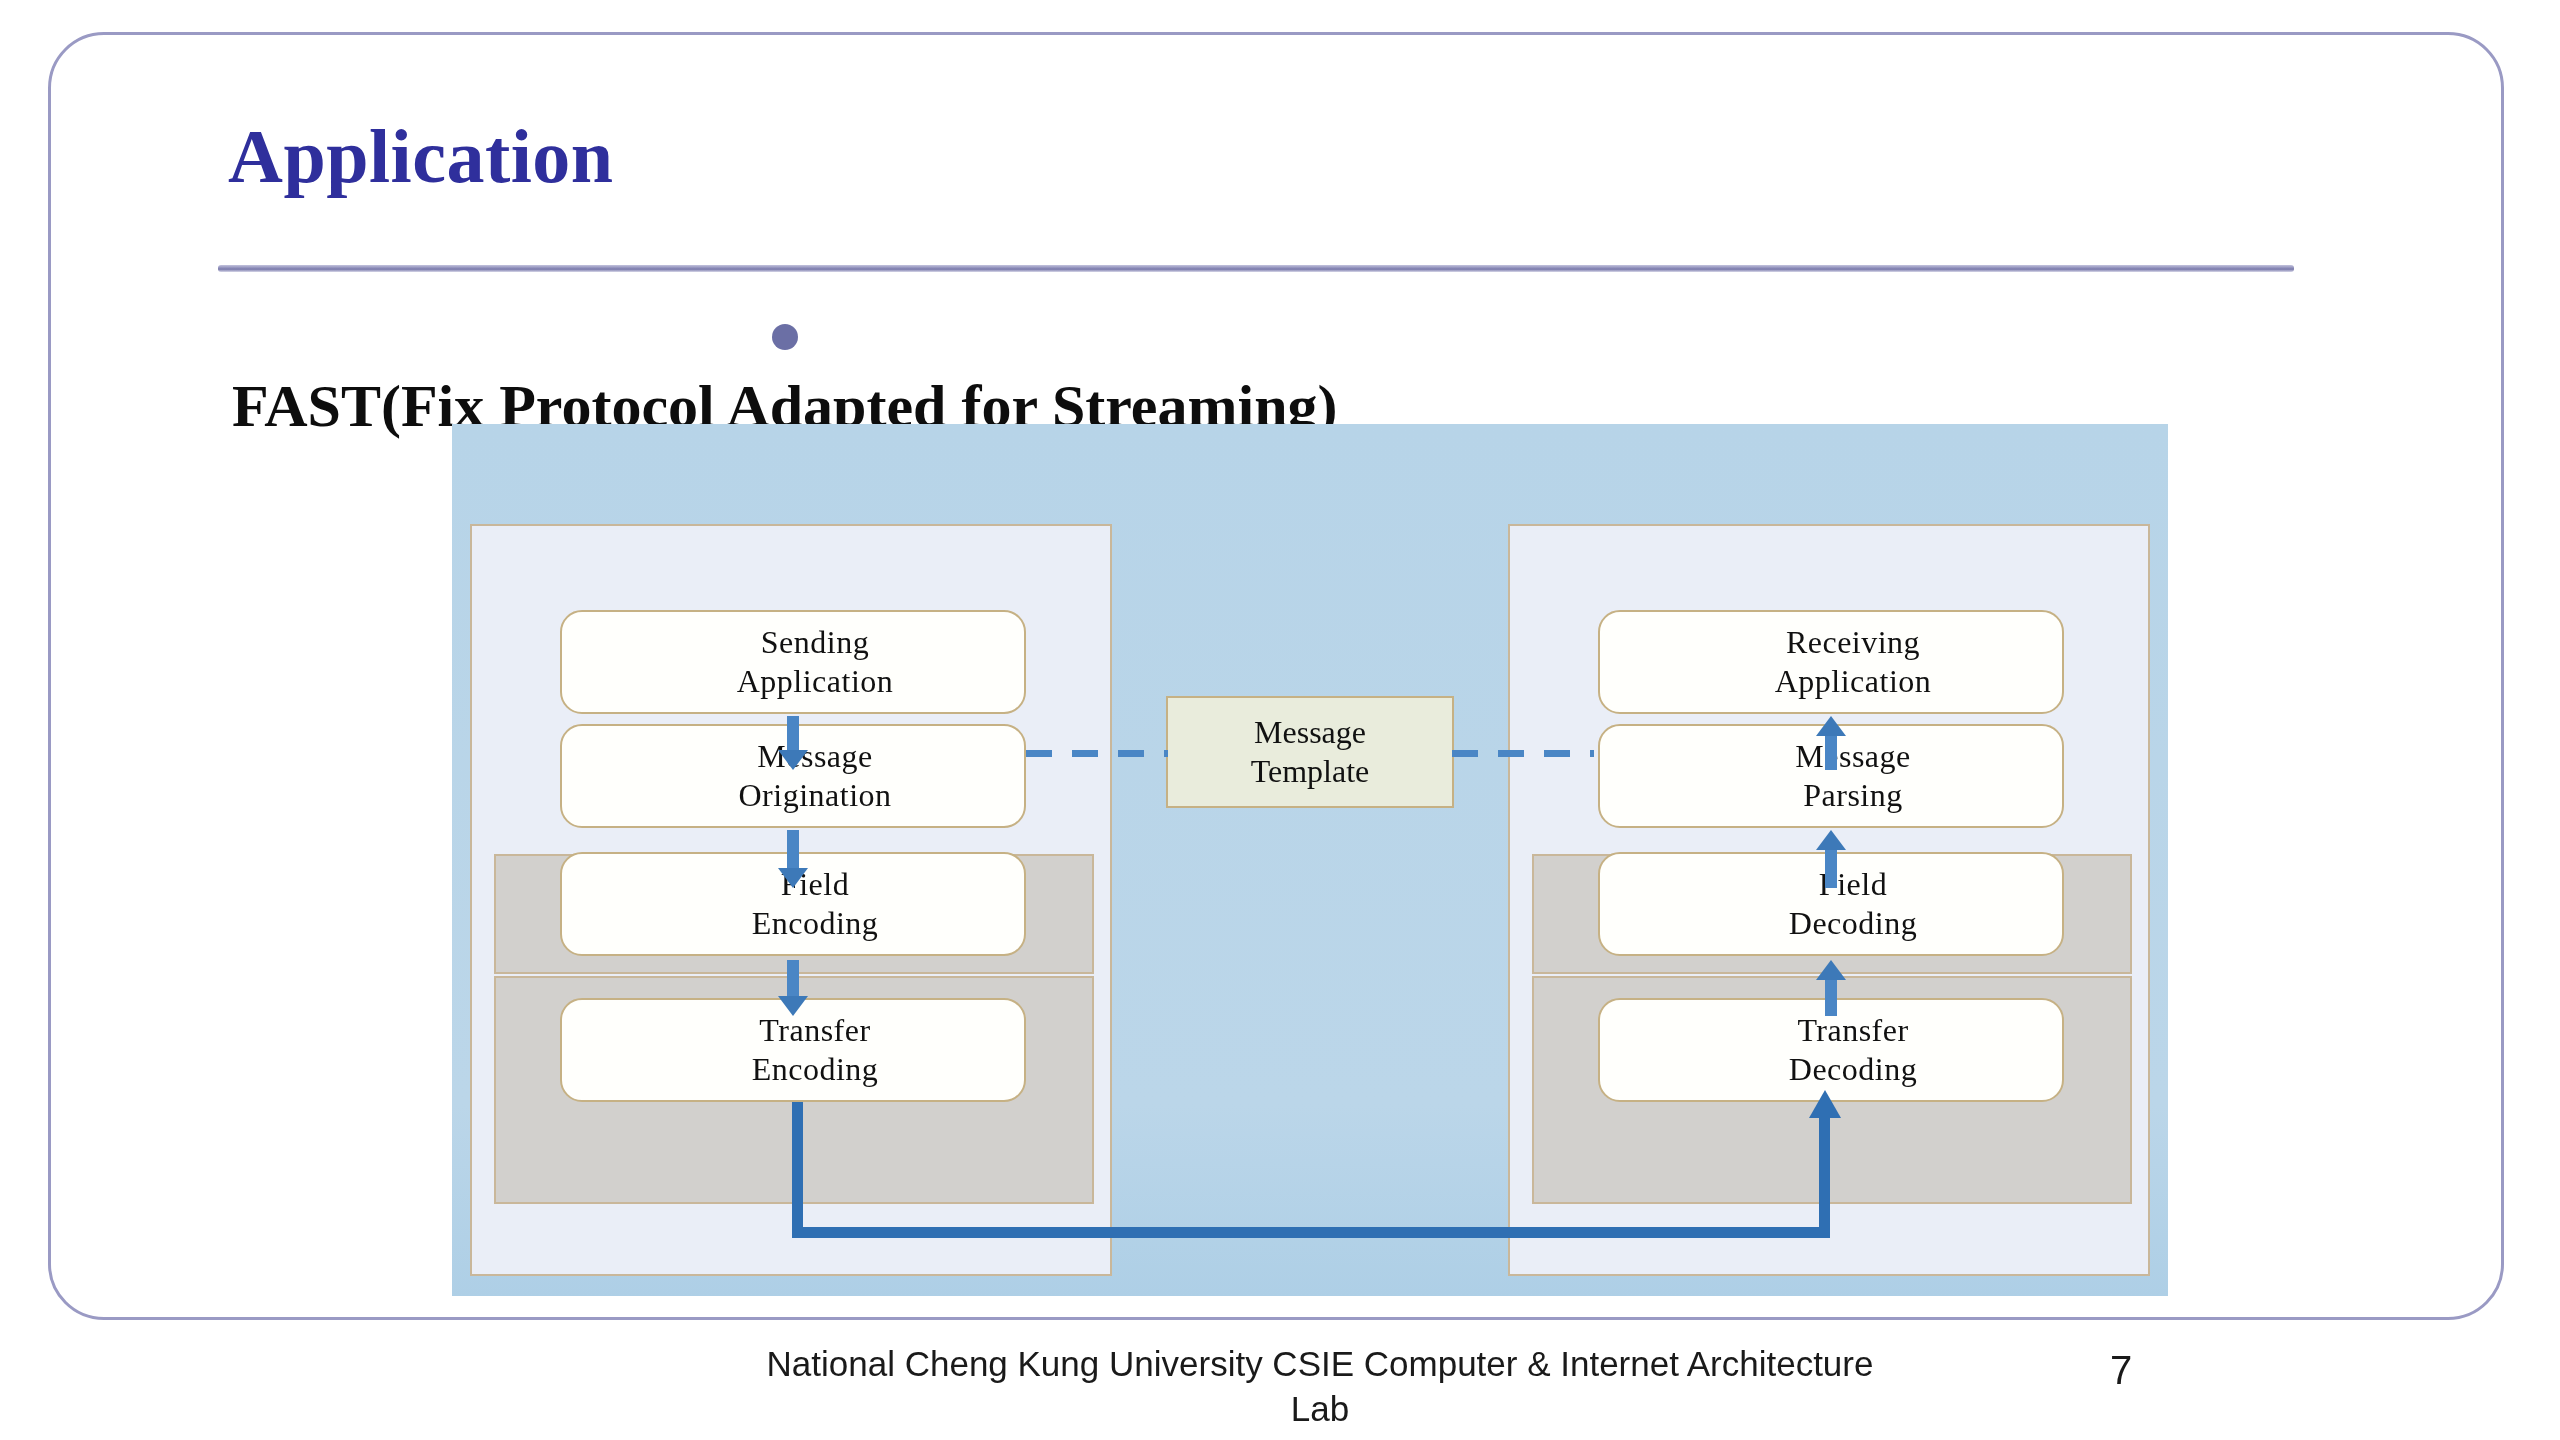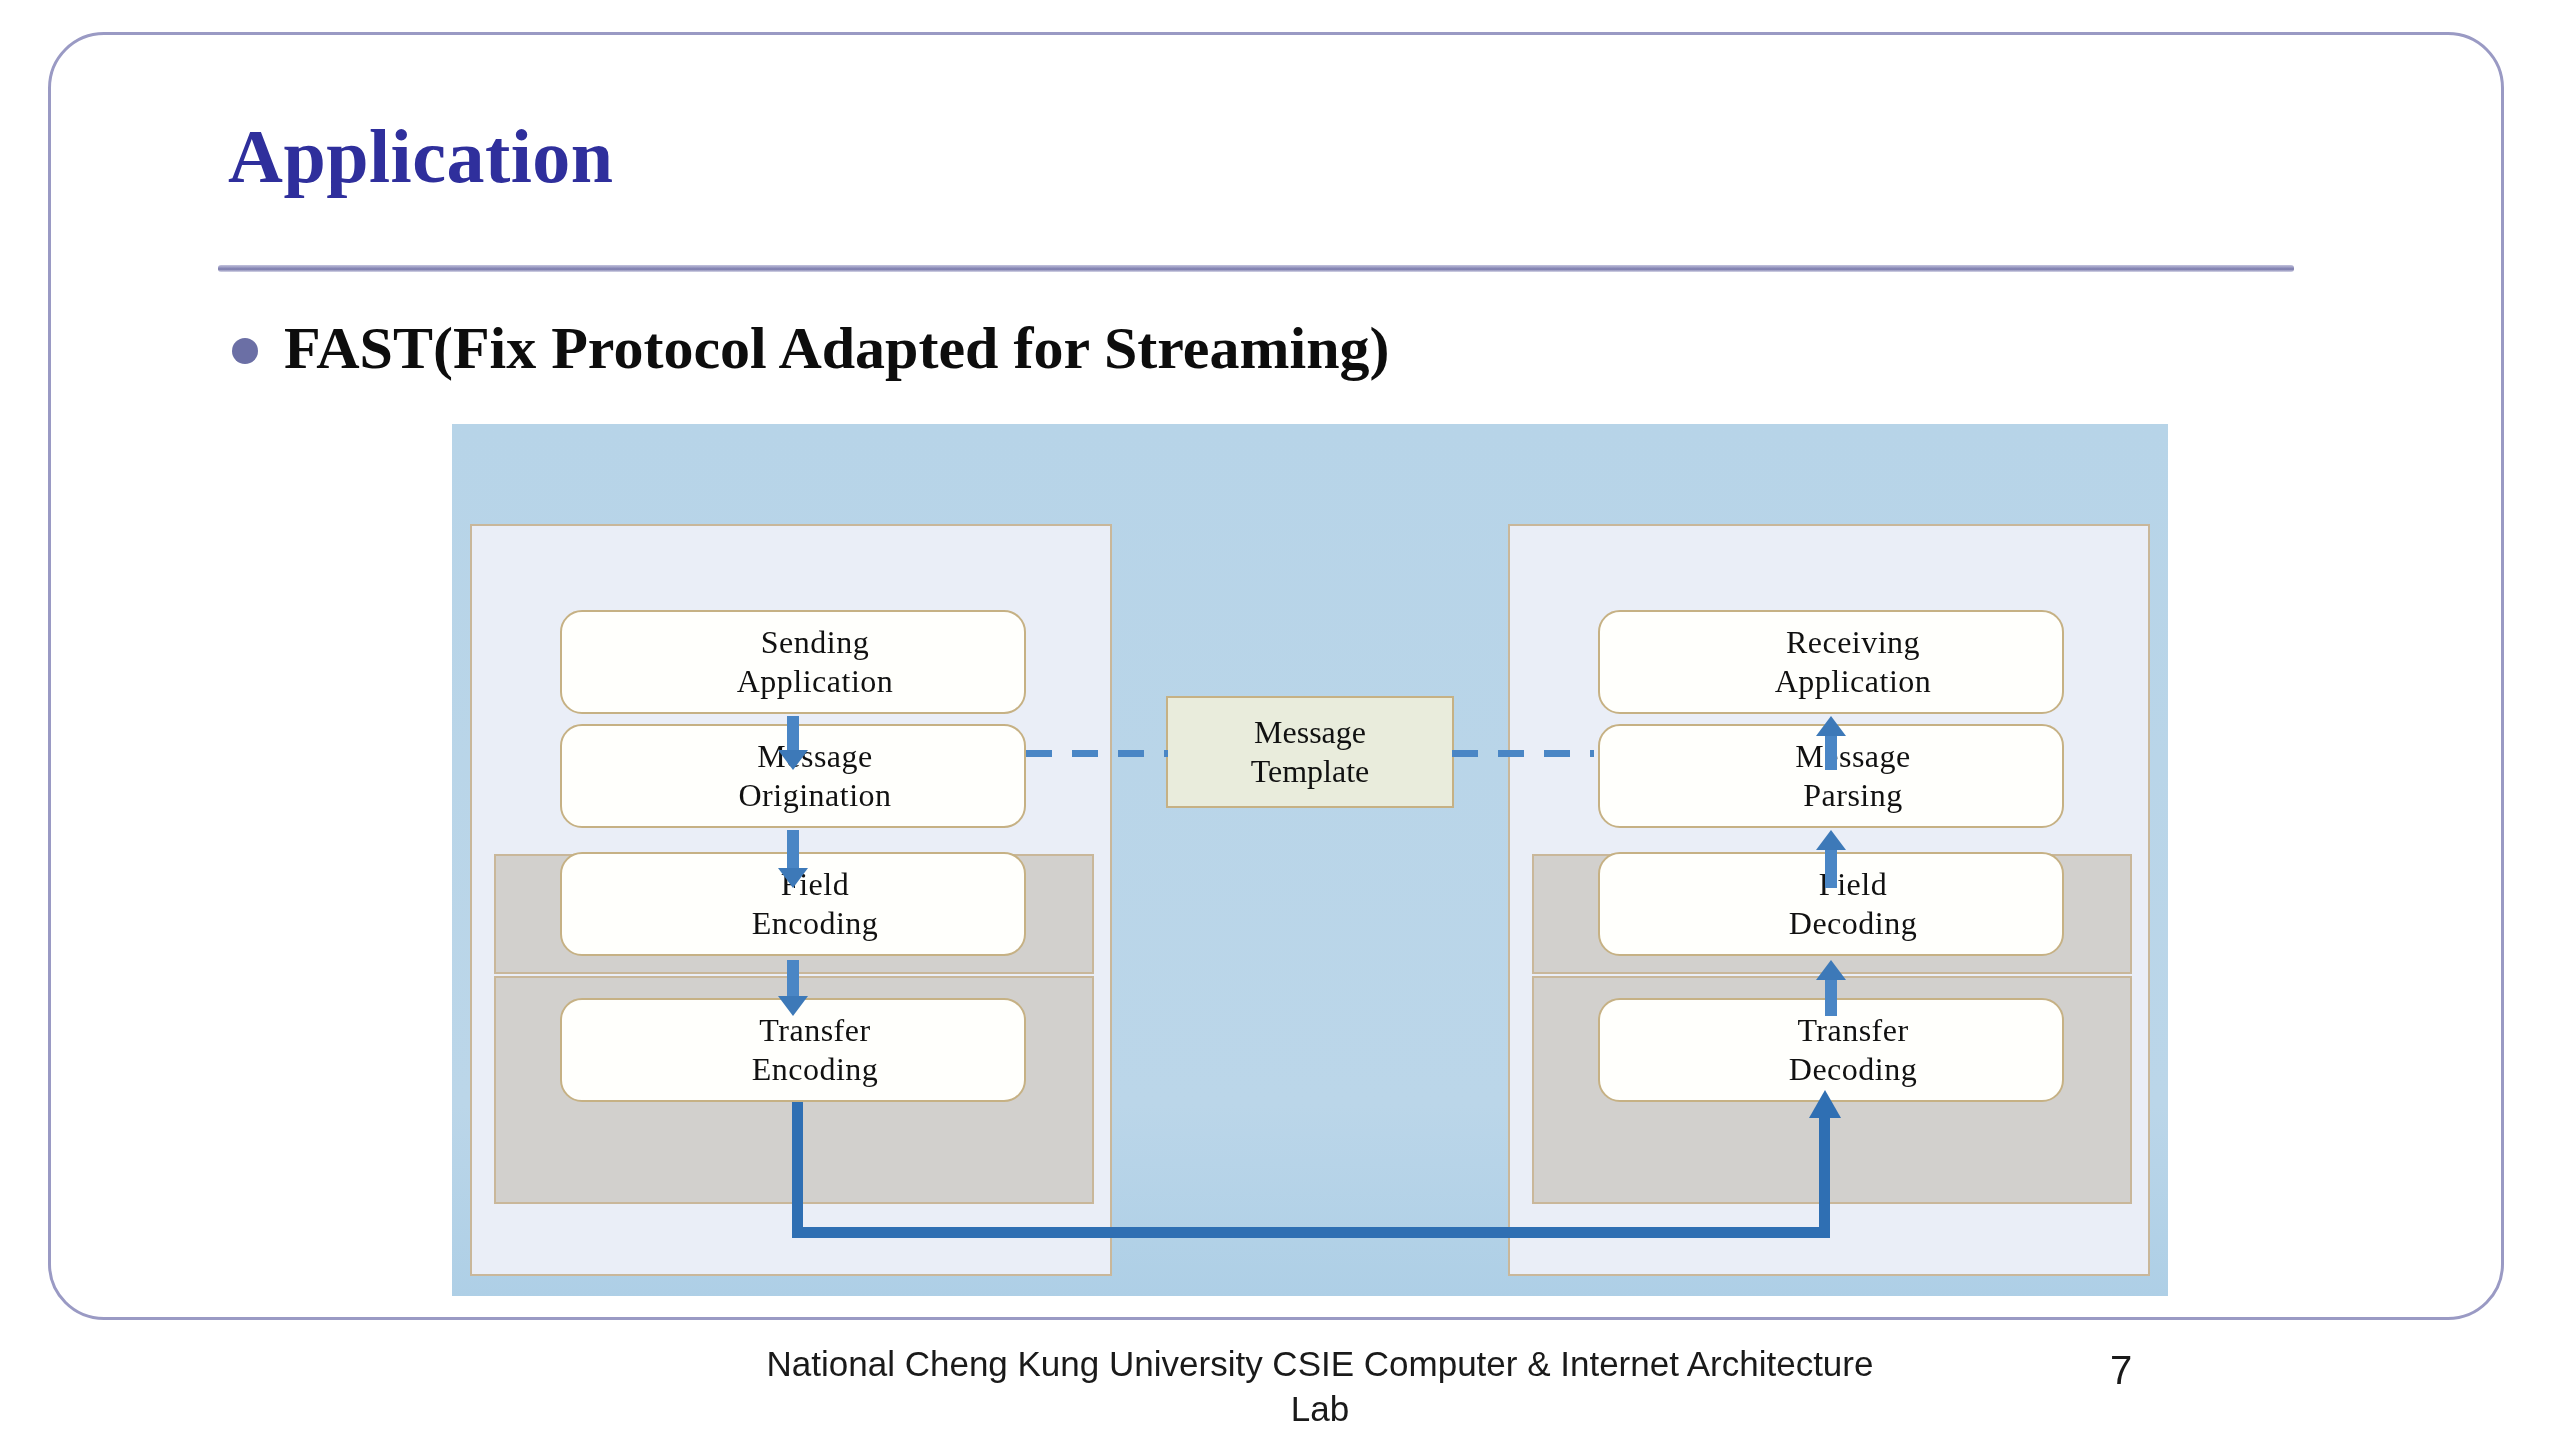--- a/index.html
+++ b/index.html
@@ -53,20 +53,21 @@
 
   
   .bullet-row {
     position: absolute;
     left: 232px;
     top: 318px;
     display: flex;
     align-items: center;
     gap: 26px;
     white-space: nowrap;
+    flex-direction: column;
   }
   .bullet-dot {
     width: 26px;
     height: 26px;
     border-radius: 50%;
     background: #6b6fa5;
     flex: 0 0 auto;
     margin-top: 6px;
   }
   .bullet-text {

